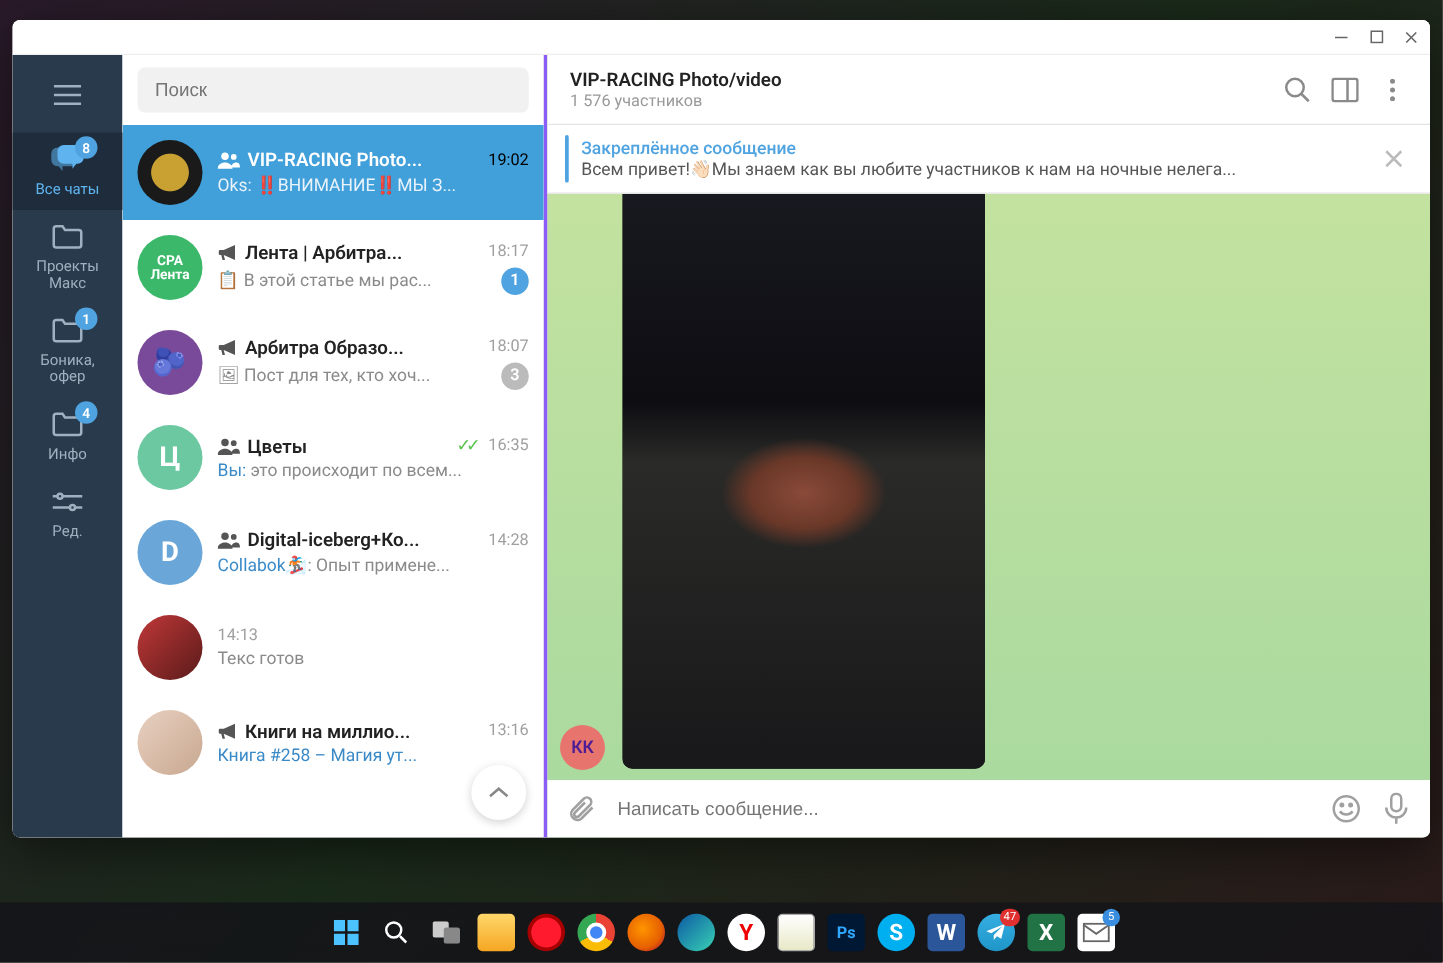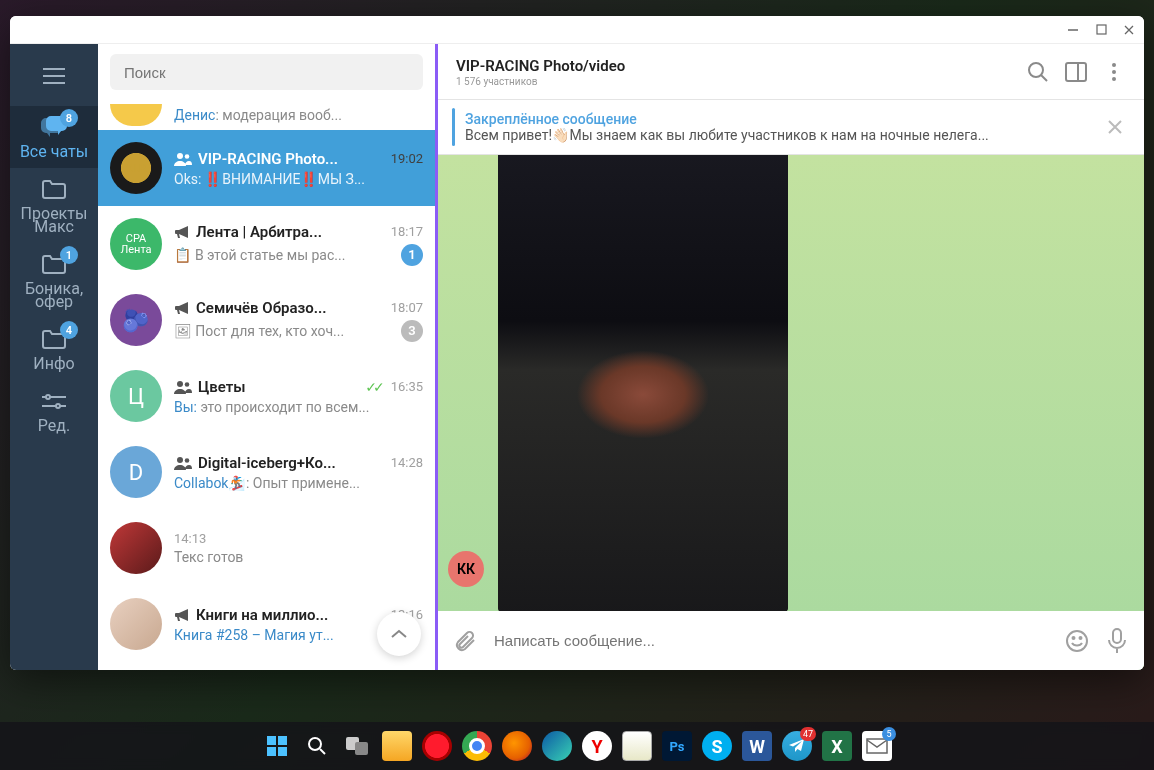--- a/index.html
+++ b/index.html
@@ -8,72 +8,72 @@
   .window{position:absolute;left:10px;top:16px;width:1134px;height:654px;background:#fff;border-radius:6px;box-shadow:0 10px 40px rgba(0,0,0,.5);overflow:hidden;display:flex;flex-direction:column}
   .titlebar{height:28px;background:#fff;display:flex;justify-content:flex-end;align-items:center;padding:0 8px;border-bottom:1px solid #eee}
   .winbtn{width:14px;height:14px;margin-left:14px;display:flex;align-items:center;justify-content:center;color:#666;cursor:pointer}
   .body{flex:1;display:flex;min-height:0}
   
   .rail{width:88px;background:#293a4c;display:flex;flex-direction:column;align-items:center;color:#9fb0c0;font-size:12px;padding-top:6px}
   .hamburger{width:40px;height:40px;display:flex;align-items:center;justify-content:center;color:#9fb0c0;margin:6px 0 10px}
   .rail-item{width:100%;padding:8px 0 10px;display:flex;flex-direction:column;align-items:center;gap:3px;position:relative;cursor:pointer}
   .rail-item.active{background:#1e2c3b;color:#5fb4f0}
   .rail-item .ico{width:28px;height:28px;display:flex;align-items:center;justify-content:center}
-  .rail-item .lbl{font-size:16px;line-height:13px;text-align:center;white-space:pre-line}
+  .rail-item .lbl{font-size:12px;line-height:13px;text-align:center;white-space:pre-line}
   .rail-badge{position:absolute;top:3px;left:50%;margin-left:6px;background:#4fa3e0;color:#fff;border-radius:10px;min-width:18px;height:18px;font-size:11px;display:flex;align-items:center;justify-content:center;padding:0 5px;font-weight:600}
   
   .chatlist{width:340px;background:#fff;border-right:3px solid #8b5cf6;display:flex;flex-direction:column;min-height:0}
   .search{padding:10px 12px}
   .search input{width:100%;height:36px;border:none;background:#f1f1f1;border-radius:6px;padding:0 14px;font-size:15px;color:#888;outline:none}
   .chats{flex:1;overflow:hidden;position:relative}
   .chat{display:flex;align-items:center;height:76px;padding:0 12px;gap:12px;cursor:pointer}
   .chat.partial-top{height:30px;align-items:flex-end;padding-bottom:4px}
   .chat.sel{background:#419fd9;color:#fff}
-  .avatar{width:52px;height:52px;border-radius:50%;flex-shrink:0;display:flex;align-items:center;justify-content:center;font-size:22px;color:#fff;font-weight:400}
+  .avatar{width:52px;height:52px;border-radius:50%;flex-shrink:0;display:flex;align-items:center;justify-content:center;font-size:22px;color:#fff;font-weight:700}
   .chat.partial-top .avatar{width:52px;height:22px;border-radius:0 0 26px 26px;background:#f5c94a}
   .chat-body{flex:1;min-width:0;display:flex;flex-direction:column;gap:3px}
   .row1{display:flex;align-items:center;gap:6px}
   .chtitle{font-size:15px;font-weight:600;color:#222;white-space:nowrap;overflow:hidden;text-overflow:ellipsis;flex:1;display:flex;align-items:center;gap:6px}
   .chat.sel .chtitle{color:#fff}
   .time{font-size:13px;color:#a0a0a0;flex-shrink:0}
-  .chat.sel .time{color:#404040}
+  .chat.sel .time{color:#000000}
   .row2{display:flex;align-items:center;gap:6px}
   .preview{font-size:14px;color:#8a8a8a;white-space:nowrap;overflow:hidden;text-overflow:ellipsis;flex:1}
   .chat.sel .preview{color:#e8f3fb}
   .preview .you{color:#3a8ac8}
   .preview .link{color:#3a8ac8}
   .unread{background:#bbb;color:#fff;border-radius:11px;min-width:22px;height:22px;font-size:13px;display:flex;align-items:center;justify-content:center;padding:0 6px;font-weight:600}
   .unread.blue{background:#4fa3e0}
   .checks{color:#5dc452;font-size:14px;letter-spacing:-4px;margin-right:4px}
   .megaphone{width:16px;height:16px;color:#555}
   .group{width:18px;height:16px;color:#555}
   .chat.sel .group{color:#fff}
   .scrollup{position:absolute;right:14px;bottom:14px;width:44px;height:44px;border-radius:50%;background:#fff;box-shadow:0 2px 8px rgba(0,0,0,.18);display:flex;align-items:center;justify-content:center;color:#888}
   
   .main{flex:1;display:flex;flex-direction:column;min-width:0;background:linear-gradient(180deg,#c9e4a0 0%,#a8d99f 100%);position:relative}
   .main::before{content:'';position:absolute;inset:0;background:radial-gradient(circle at 20% 30%,rgba(255,255,255,.04) 2px,transparent 2px),radial-gradient(circle at 70% 60%,rgba(255,255,255,.04) 2px,transparent 2px);opacity:.5}
   .header{height:56px;background:#fff;border-bottom:1px solid #e4e4e4;display:flex;align-items:center;padding:0 18px;gap:14px;z-index:2}
   .htxt{flex:1}
   .htitle{font-size:15px;font-weight:600;color:#222}
-  .hsub{font-size:10px;color:#999;margin-top:1px}
+  .hsub{font-size:13px;color:#999;margin-top:1px}
   .hicon{width:24px;height:24px;color:#8a8a8a;cursor:pointer;display:flex;align-items:center;justify-content:center}
   .pinned{background:#fff;border-bottom:1px solid #e4e4e4;display:flex;align-items:center;padding:8px 14px;gap:10px;z-index:2}
   .pinbar{width:3px;height:38px;background:#4fa3e0;border-radius:2px}
   .pintxt{flex:1;min-width:0}
   .pintitle{font-size:14px;font-weight:500;color:#4fa3e0}
   .pinmsg{font-size:14px;color:#555;white-space:nowrap;overflow:hidden;text-overflow:ellipsis}
   .pinclose{width:30px;height:30px;color:#bbb;display:flex;align-items:center;justify-content:center;cursor:pointer}
   .messages{flex:1;position:relative;overflow:hidden;z-index:1}
   .media{position:absolute;left:60px;top:-30px;width:290px;height:490px;background:#0a0a0a;border-radius:8px;overflow:hidden}
   .media-inner{width:100%;height:100%;background:
     radial-gradient(ellipse 120px 80px at 50% 55%,#8a4a3a 0%,#6a3828 35%,transparent 55%),
     linear-gradient(180deg,#1a1a22 0%,#0d0d12 40%,#2a2a28 50%,#18181a 100%);
     position:relative}
-  .kk{position:absolute;left:10px;bottom:24px;width:36px;height:36px;border-radius:50%;background:#e8756d;color:#000000;font-size:14px;font-weight:600;display:flex;align-items:center;justify-content:center}
-  .composer{height:59px;background:#fff;display:flex;align-items:center;padding:16px 14px;gap:14px;z-index:2}
+  .kk{position:absolute;left:10px;bottom:8px;width:36px;height:36px;border-radius:50%;background:#e8756d;color:#4c1d95;font-size:14px;font-weight:600;display:flex;align-items:center;justify-content:center}
+  .composer{height:46px;background:#fff;display:flex;align-items:center;padding:16px 14px;gap:14px;z-index:2}
   .cicon{width:26px;height:26px;color:#a0a0a0;cursor:pointer;display:flex;align-items:center;justify-content:center}
   .cinput{flex:1;border:none;outline:none;font-size:15px;color:#999;background:transparent}
   
   .taskbar{position:absolute;left:0;right:0;bottom:0;height:48px;background:rgba(20,20,25,.85);display:flex;align-items:center;justify-content:center;gap:10px;backdrop-filter:blur(6px)}
   .tbicon{width:30px;height:30px;border-radius:4px;display:flex;align-items:center;justify-content:center;font-size:18px;position:relative}
   .tb-badge{position:absolute;top:-4px;right:-4px;background:#e03030;color:#fff;font-size:9px;border-radius:7px;min-width:14px;height:14px;display:flex;align-items:center;justify-content:center;padding:0 3px}
   .tb-badge.blue{background:#3a8ee0}
   svg{display:block}
 </style>
 </head>
@@ -156,29 +156,20 @@
           <div class="lbl">Ред.</div>
         </div>
       </div>
 
       <div class="chatlist">
         <div class="search">
           <input placeholder="Поиск" style="">
         </div>
         <div class="chats">
 
-          <div class="chat partial-top">
-            <div class="avatar"></div>
-            <div class="chat-body">
-              <div class="row2">
-                  <div class="preview"><span class="you">Денис</span>:<span> модерация вооб...</span></div>
-                  <span class="unread" style="visibility:hidden">.</span>
-                </div>
-            </div>
-          </div>
 
           <div class="chat sel">
             <div class="avatar" style="background:radial-gradient(circle,#c9a032 40%,#1a1a1a 42%);font-size:10px;font-weight:700;color:#c9a032">
                 <span>V.I.P.</span>
               </div>
             <div class="chat-body">
               <div class="row1">
                 <div class="chtitle">
                     <svg class="group" viewBox="0 0 18 14" fill="currentColor">
                       <circle cx="6" cy="4" r="3"></circle>
@@ -215,21 +206,21 @@
           </div>
 
           <div class="chat">
             <div class="avatar" style="background:#7a4a9a">🫐</div>
             <div class="chat-body">
               <div class="row1">
                 <div class="chtitle">
                     <svg class="megaphone" viewBox="0 0 16 16" fill="currentColor">
                       <path d="M14 2L5 6H2a1 1 0 00-1 1v2a1 1 0 001 1h1l1 4h2l-1-4 9 4z"></path>
                     </svg>
-                    <span>Семичёв Образо...</span>
+                    <span>Арбитра Образо...</span>
                   </div>
                 <div class="time">18:07</div>
               </div>
               <div class="row2">
                   <div class="preview"><span>🖼 </span><span>Пост для тех, кто хоч...</span></div>
                   <span class="unread">3</span>
                 </div>
             </div>
           </div>
 

